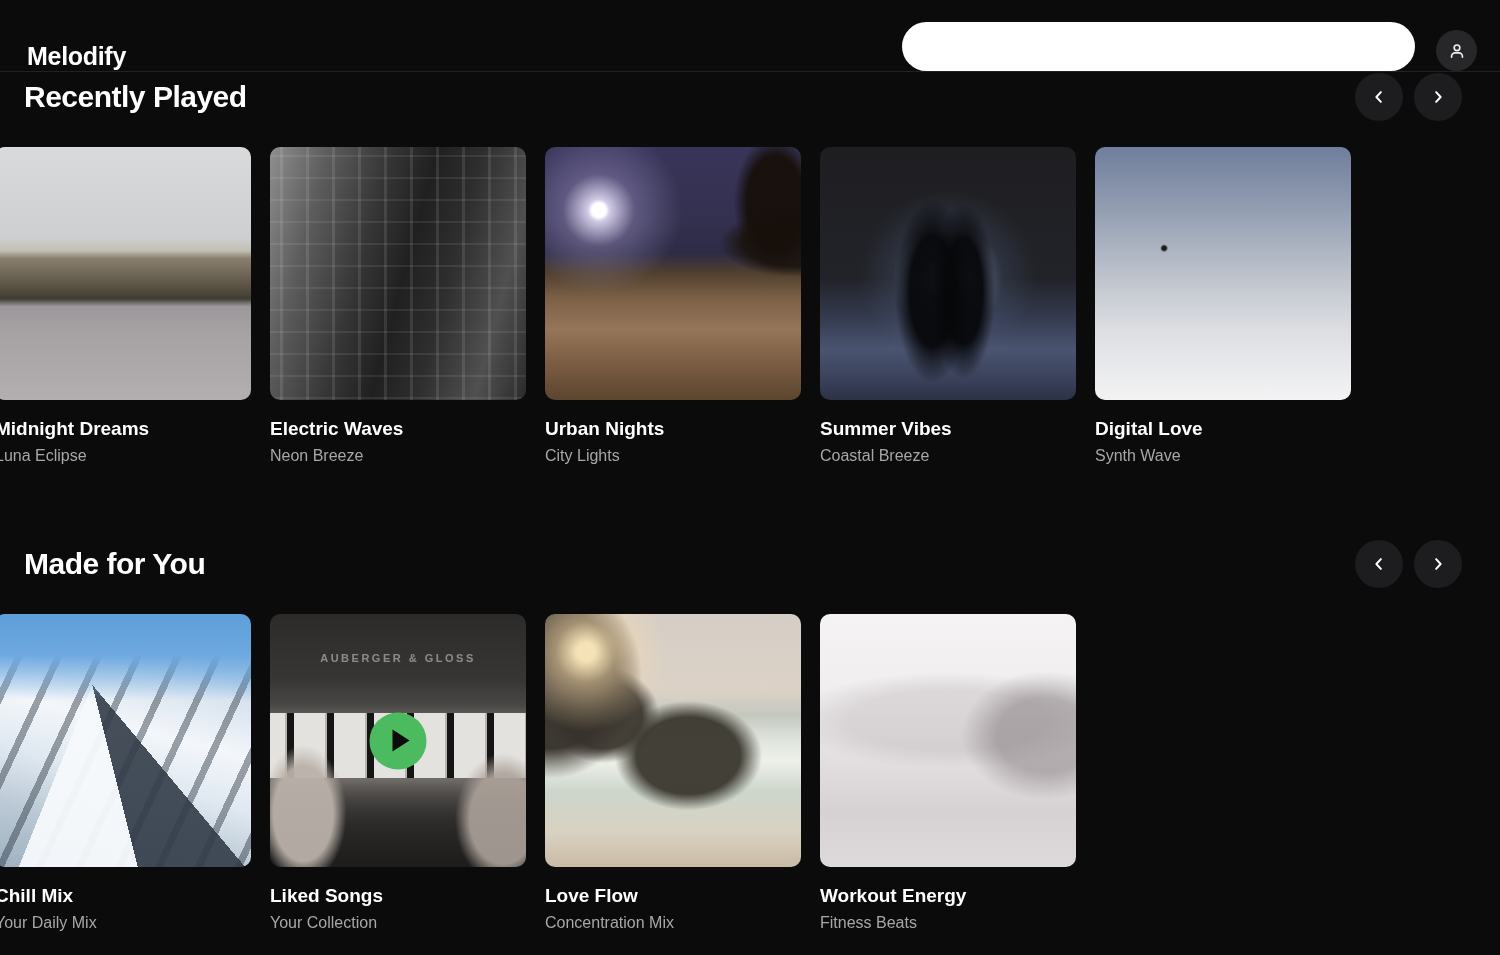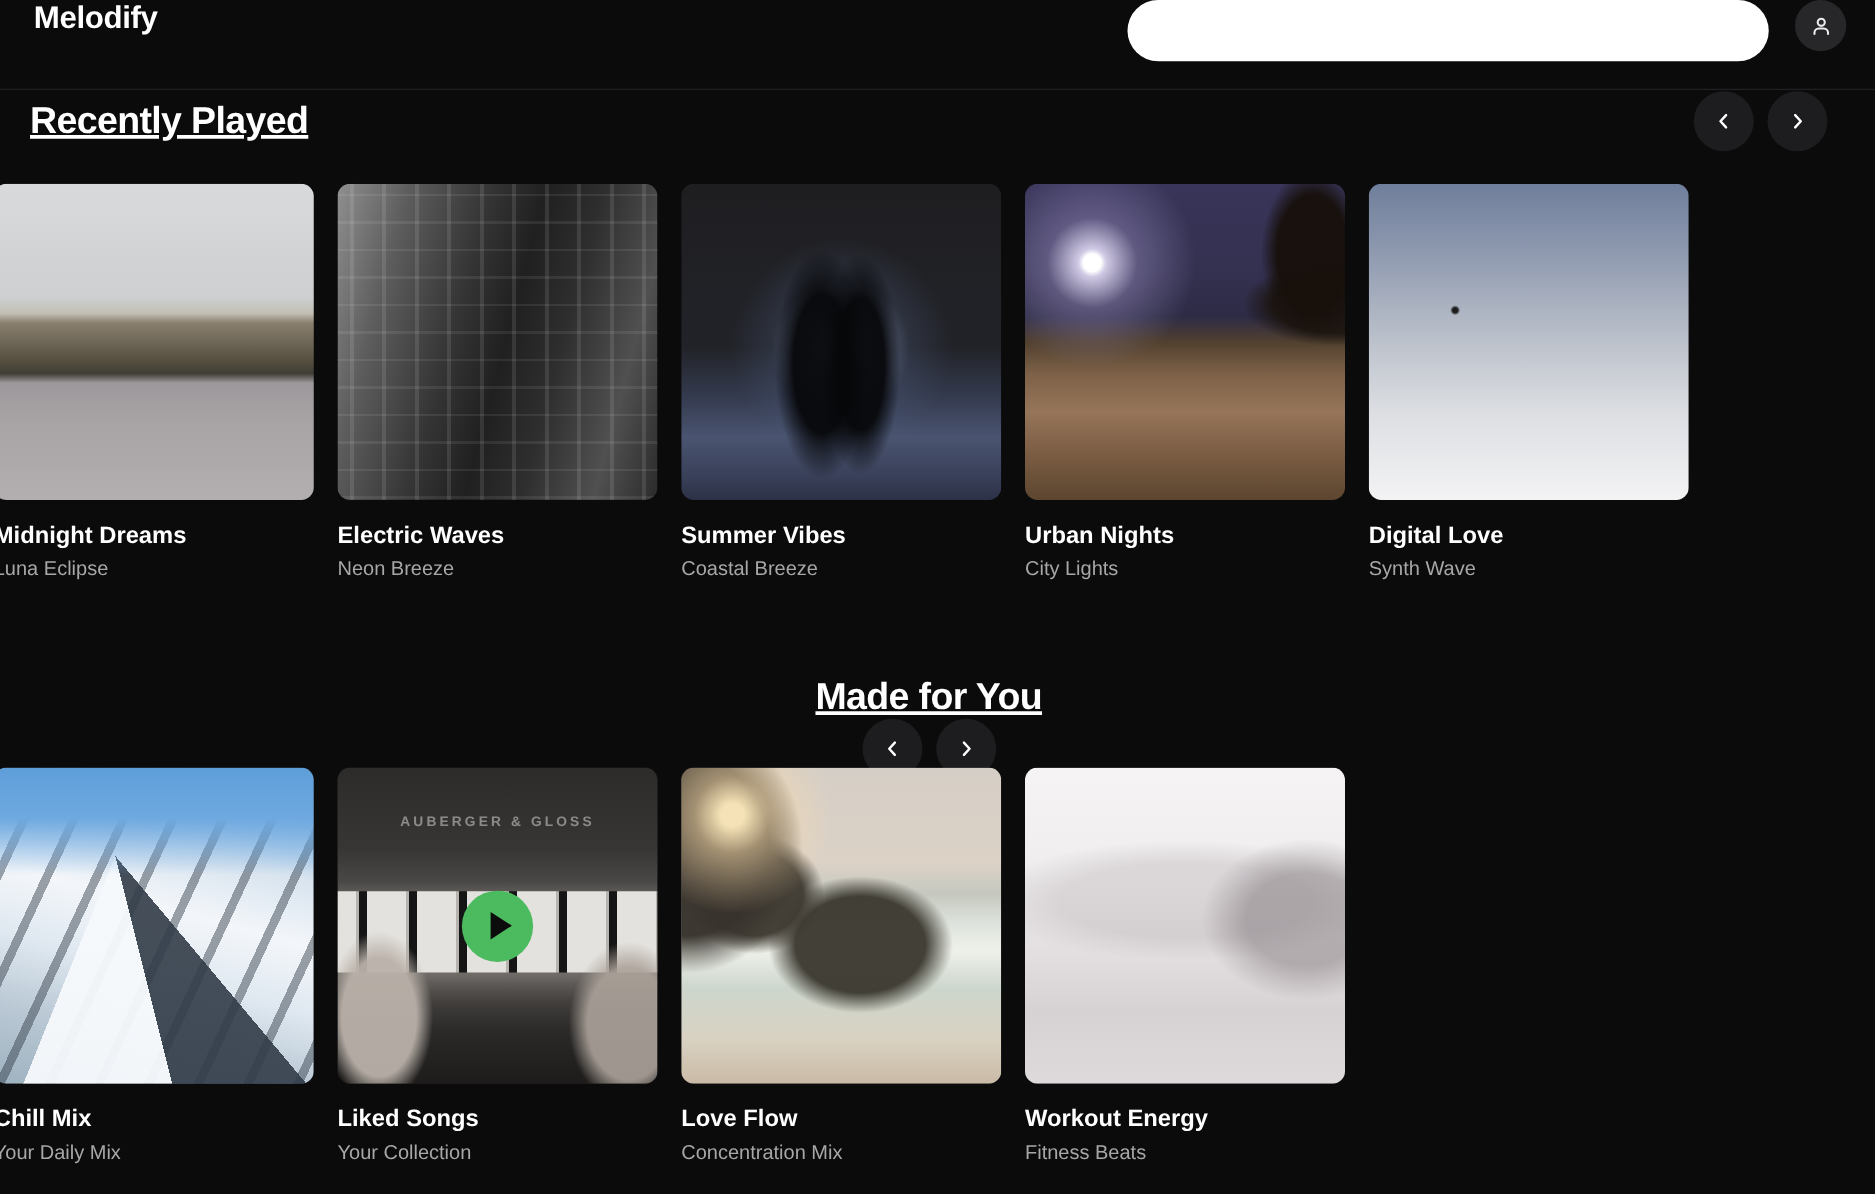--- a/index.html
+++ b/index.html
@@ -6,21 +6,21 @@
   html,body { width:1500px; height:955px; overflow:hidden; }
   body {
     background:#0b0b0c;
     color:#fff;
     font-family:"Liberation Sans", sans-serif;
   }
 
   
   .topbar {
     height:72px;
-    display:flex; align-items:flex-start;
+    display:flex; align-items:flex-end;
     padding:0 23px 0 27px;
     border-bottom:1px solid #212123;
   }
   .logo { font-size:25px; font-weight:800; letter-spacing:-0.3px; }
   .search {
     margin-left:auto;
     width:513px; height:49px;
     background:#ffffff;
     border:none; outline:none;
     border-radius:26px;
@@ -33,24 +33,23 @@
     background:#27272a;
     border:none; cursor:pointer;
     display:flex; align-items:center; justify-content:center;
   }
 
   
   .section-head {
     display:flex; align-items:center; justify-content:space-between;
     padding:0 38px 0 24px;
     height:46px;
-    text-decoration:underline;
   }
   .section-head.first { margin-top:2px; }
-  .section-head.second { margin-top:76px;flex-direction:column; }
+  .section-head.second { margin-top:76px; }
   .section-title { font-size:30px; font-weight:800; letter-spacing:-0.5px; }
   .arrows { display:flex; gap:11px; }
   .arrow-btn {
     width:48px; height:48px; border-radius:50%;
     background:#1d1d1f; border:none; cursor:pointer;
     display:flex; align-items:center; justify-content:center;
   }
 
   .cards {
     display:flex; gap:19px;
@@ -212,28 +211,28 @@
       <div class="art a-lake"></div>
       <div class="card-title">Midnight Dreams</div>
       <div class="card-sub">Luna Eclipse</div>
     </article>
     <article class="card">
       <div class="art a-building"></div>
       <div class="card-title">Electric Waves</div>
       <div class="card-sub">Neon Breeze</div>
     </article>
     <article class="card">
+      <div class="art a-desertnight"></div>
+      <div class="card-title">Urban Nights</div>
+      <div class="card-sub">City Lights</div>
+    </article>
+    <article class="card">
       <div class="art a-rainkiss"></div>
       <div class="card-title">Summer Vibes</div>
       <div class="card-sub">Coastal Breeze</div>
-    </article>
-    <article class="card">
-      <div class="art a-desertnight"></div>
-      <div class="card-title">Urban Nights</div>
-      <div class="card-sub">City Lights</div>
     </article>
     <article class="card">
       <div class="art a-palesky"></div>
       <div class="card-title">Digital Love</div>
       <div class="card-sub">Synth Wave</div>
     </article>
   </div>
 </section>
 
 <section>

